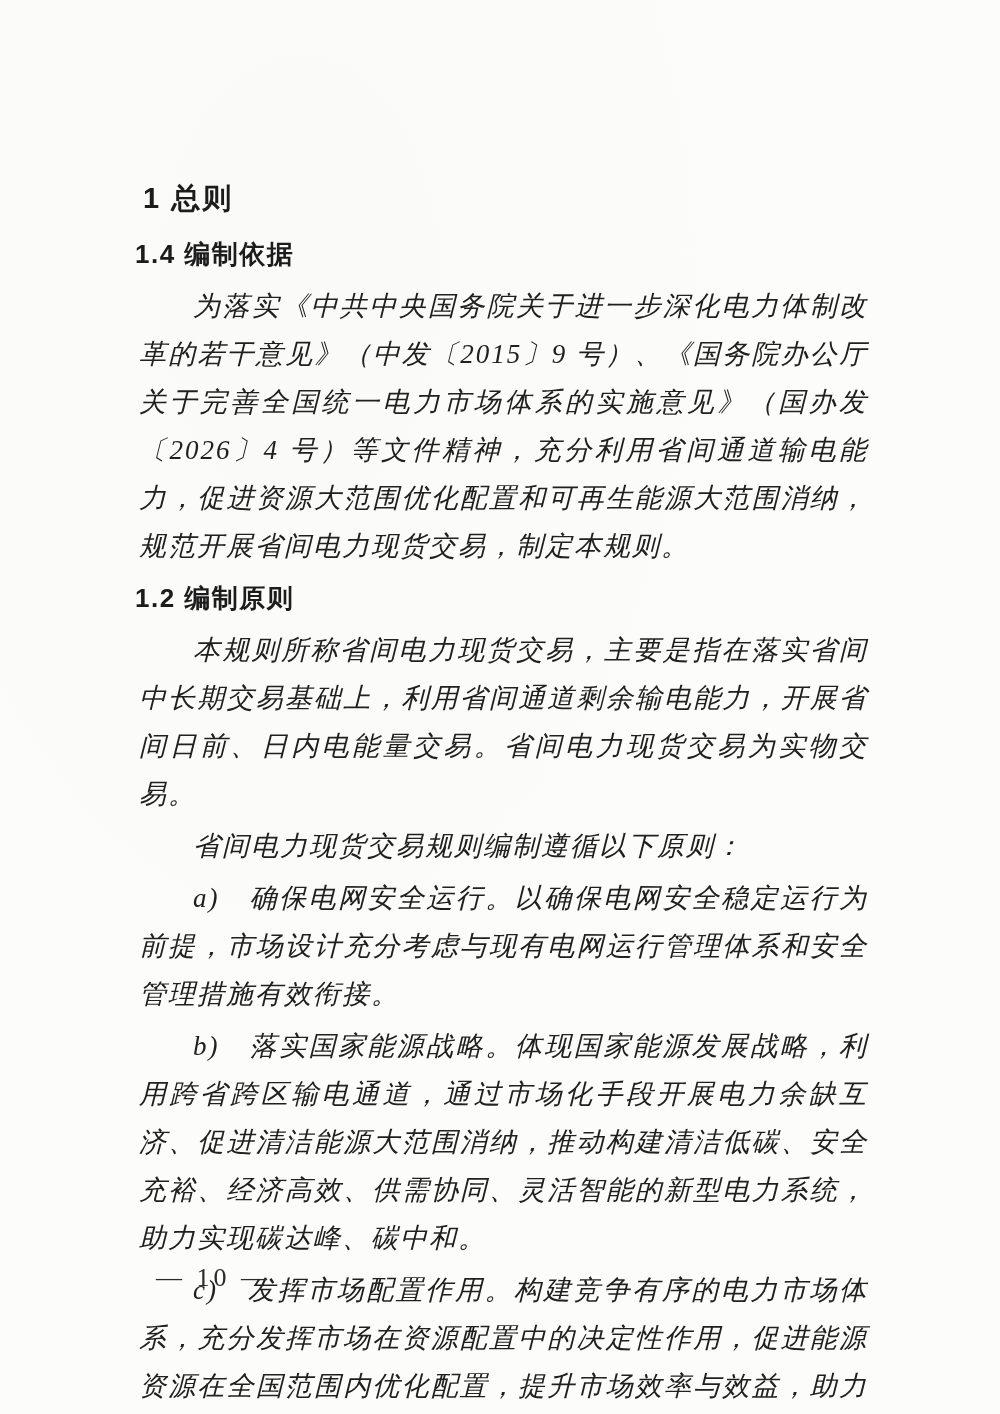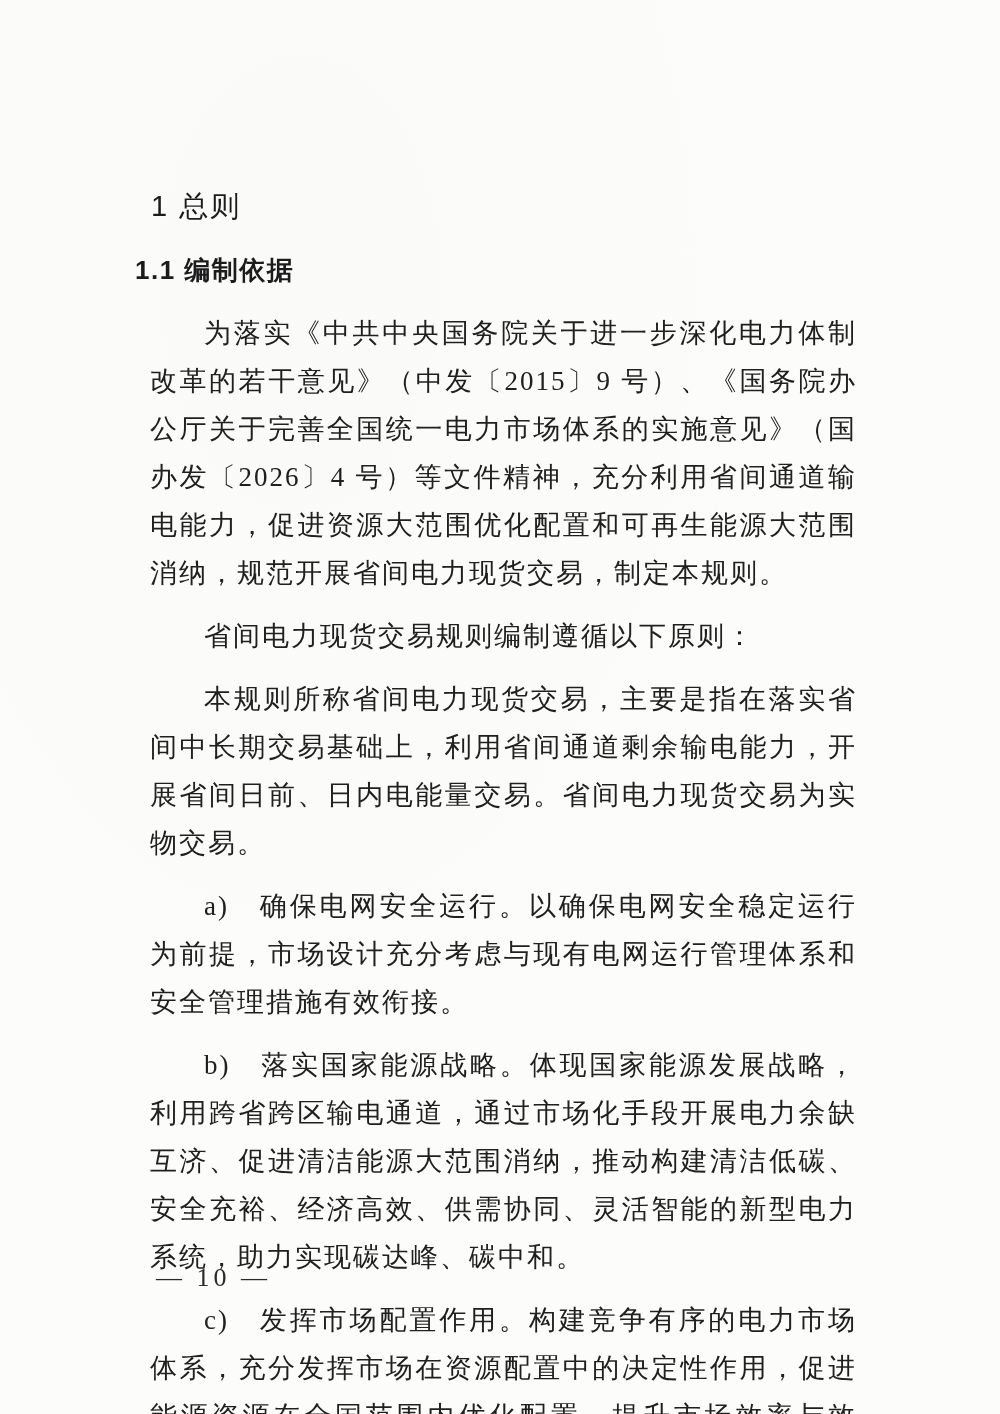--- a/index.html
+++ b/index.html
@@ -23,44 +23,45 @@
   }
   .content {
     position: absolute;
     left: 135px;
     top: 166px;
     width: 737px;
     color: #1c1c1c;
   }
   .h1 {
     font-family: "Liberation Sans", sans-serif;
-    font-weight: normal;
+    font-weight: bold;
     font-size: 29px;
     line-height: 48px;
     letter-spacing: 2px;
-    margin: 16px;
+    margin: 8px;
   }
   .h2 {
     font-family: "Liberation Sans", sans-serif;
     font-weight: bold;
     font-size: 26px;
     line-height: 48px;
     letter-spacing: 1.5px;
     margin: 0;
   }
   .para {
     font-family: "Liberation Serif", serif;
     font-size: 27px;
     line-height: 48px;
     letter-spacing: 2px;
     text-align: justify;
     text-justify: inter-character;
     text-indent: 2em;
-    margin: 15px;
+    margin: 4px;
     color: #202020;
+    font-style: italic;
   }
   .page-number {
     position: absolute;
     left: 156px;
     top: 1258px;
     font-family: "Liberation Serif", serif;
     font-size: 26px;
     line-height: 40px;
     letter-spacing: 4px;
     color: #2a2a2a;
@@ -78,28 +79,29 @@
 </style>
 </head>
 <body>
 
 <div class="page">
 
   <div class="content">
 
     <div class="h1">1 总则</div>
 
-    <div class="h2">1.1 编制依据</div>
+    <div class="h2">1.4 编制依据</div>
 
     <p class="para">为落实《中共中央国务院关于进一步深化电力体制改革的若干意见》（中发〔2015〕9 号）、《国务院办公厅关于完善全国统一电力市场体系的实施意见》（国办发〔2026〕4 号）等文件精神，充分利用省间通道输电能力，促进资源大范围优化配置和可再生能源大范围消纳，规范开展省间电力现货交易，制定本规则。</p>
 
+    <div class="h2">1.2 编制原则</div>
+
+    <p class="para">本规则所称省间电力现货交易，主要是指在落实省间中长期交易基础上，利用省间通道剩余输电能力，开展省间日前、日内电能量交易。省间电力现货交易为实物交易。</p>
 
     <p class="para">省间电力现货交易规则编制遵循以下原则：</p>
-
-    <p class="para">本规则所称省间电力现货交易，主要是指在落实省间中长期交易基础上，利用省间通道剩余输电能力，开展省间日前、日内电能量交易。省间电力现货交易为实物交易。</p>
 
     <p class="para">a)　确保电网安全运行。以确保电网安全稳定运行为前提，市场设计充分考虑与现有电网运行管理体系和安全管理措施有效衔接。</p>
 
     <p class="para">b)　落实国家能源战略。体现国家能源发展战略，利用跨省跨区输电通道，通过市场化手段开展电力余缺互济、促进清洁能源大范围消纳，推动构建清洁低碳、安全充裕、经济高效、供需协同、灵活智能的新型电力系统，助力实现碳达峰、碳中和。</p>
 
     <p class="para">c)　发挥市场配置作用。构建竞争有序的电力市场体系，充分发挥市场在资源配置中的决定性作用，促进能源资源在全国范围内优化配置，提升市场效率与效益，助力全国统一电力市场建设。</p>
 
   </div>
 
   <div class="page-number">— 10 —</div>

